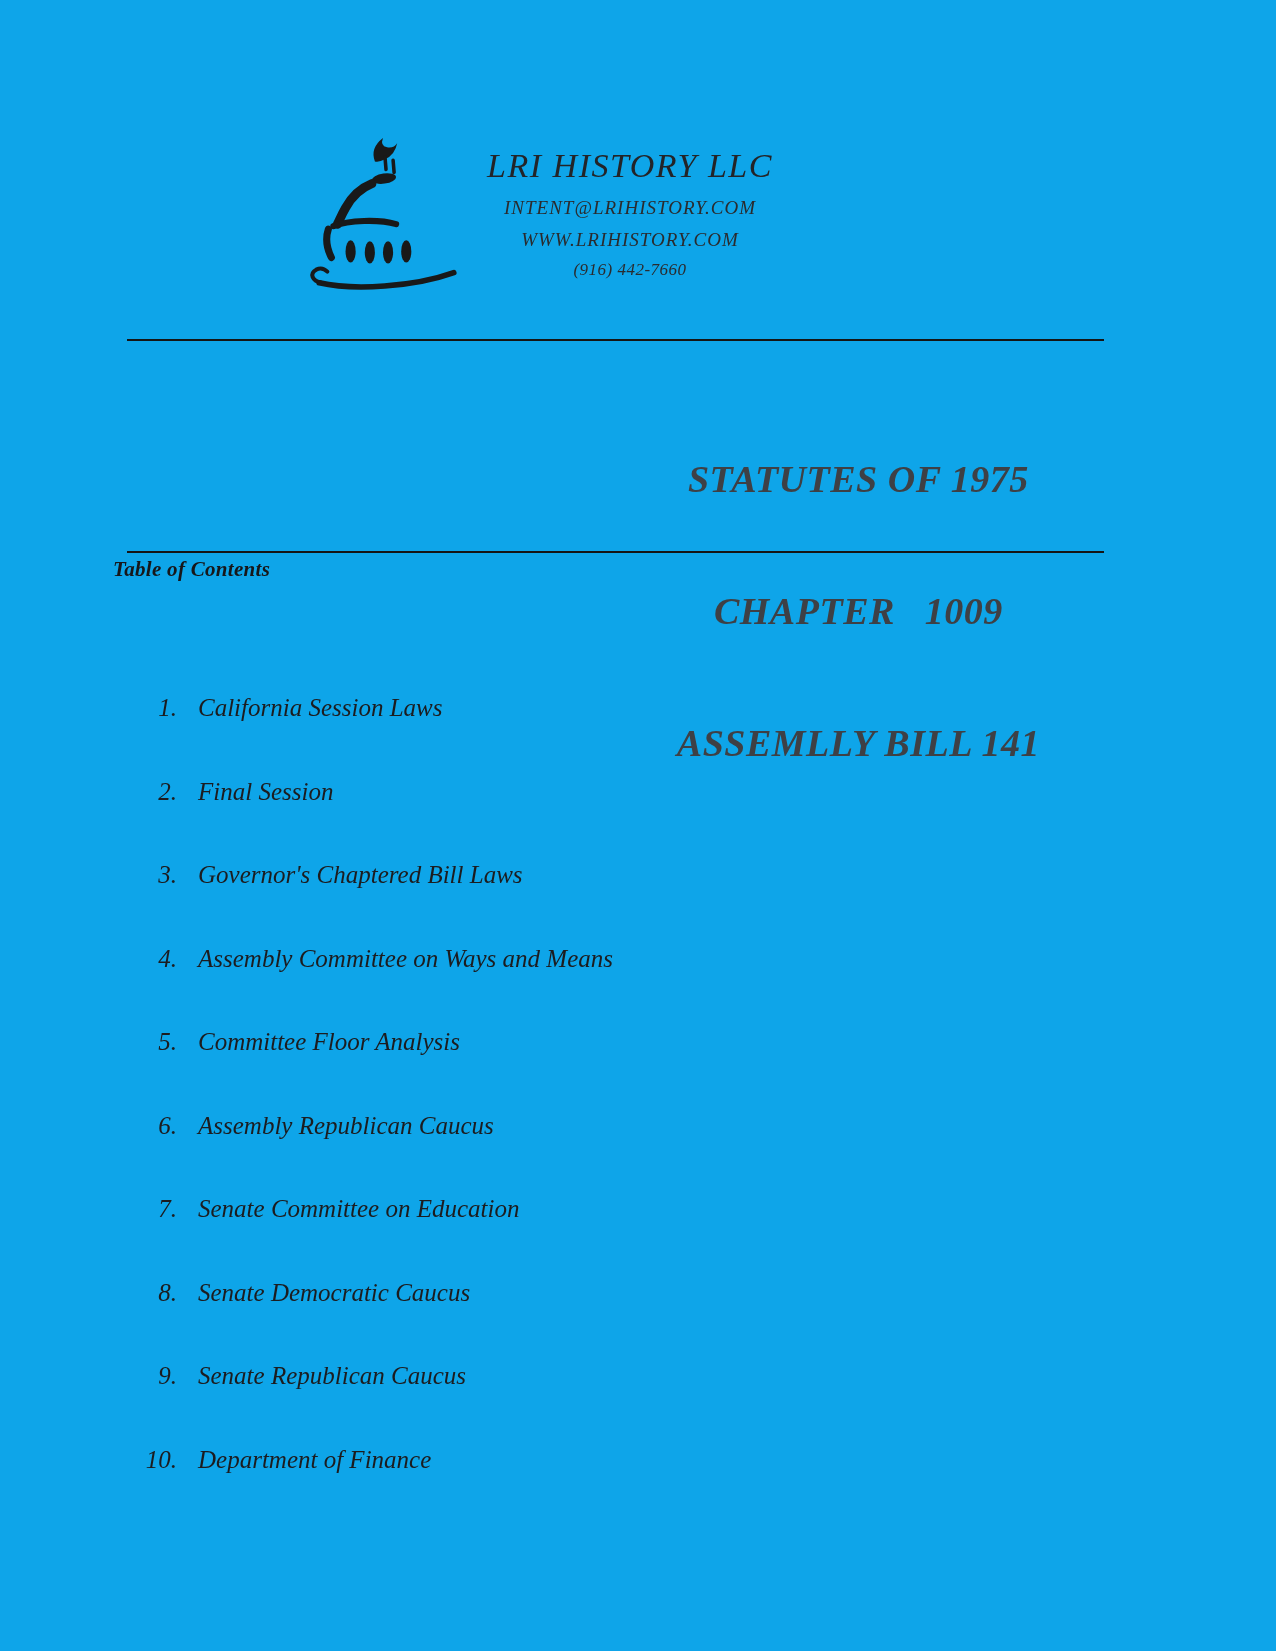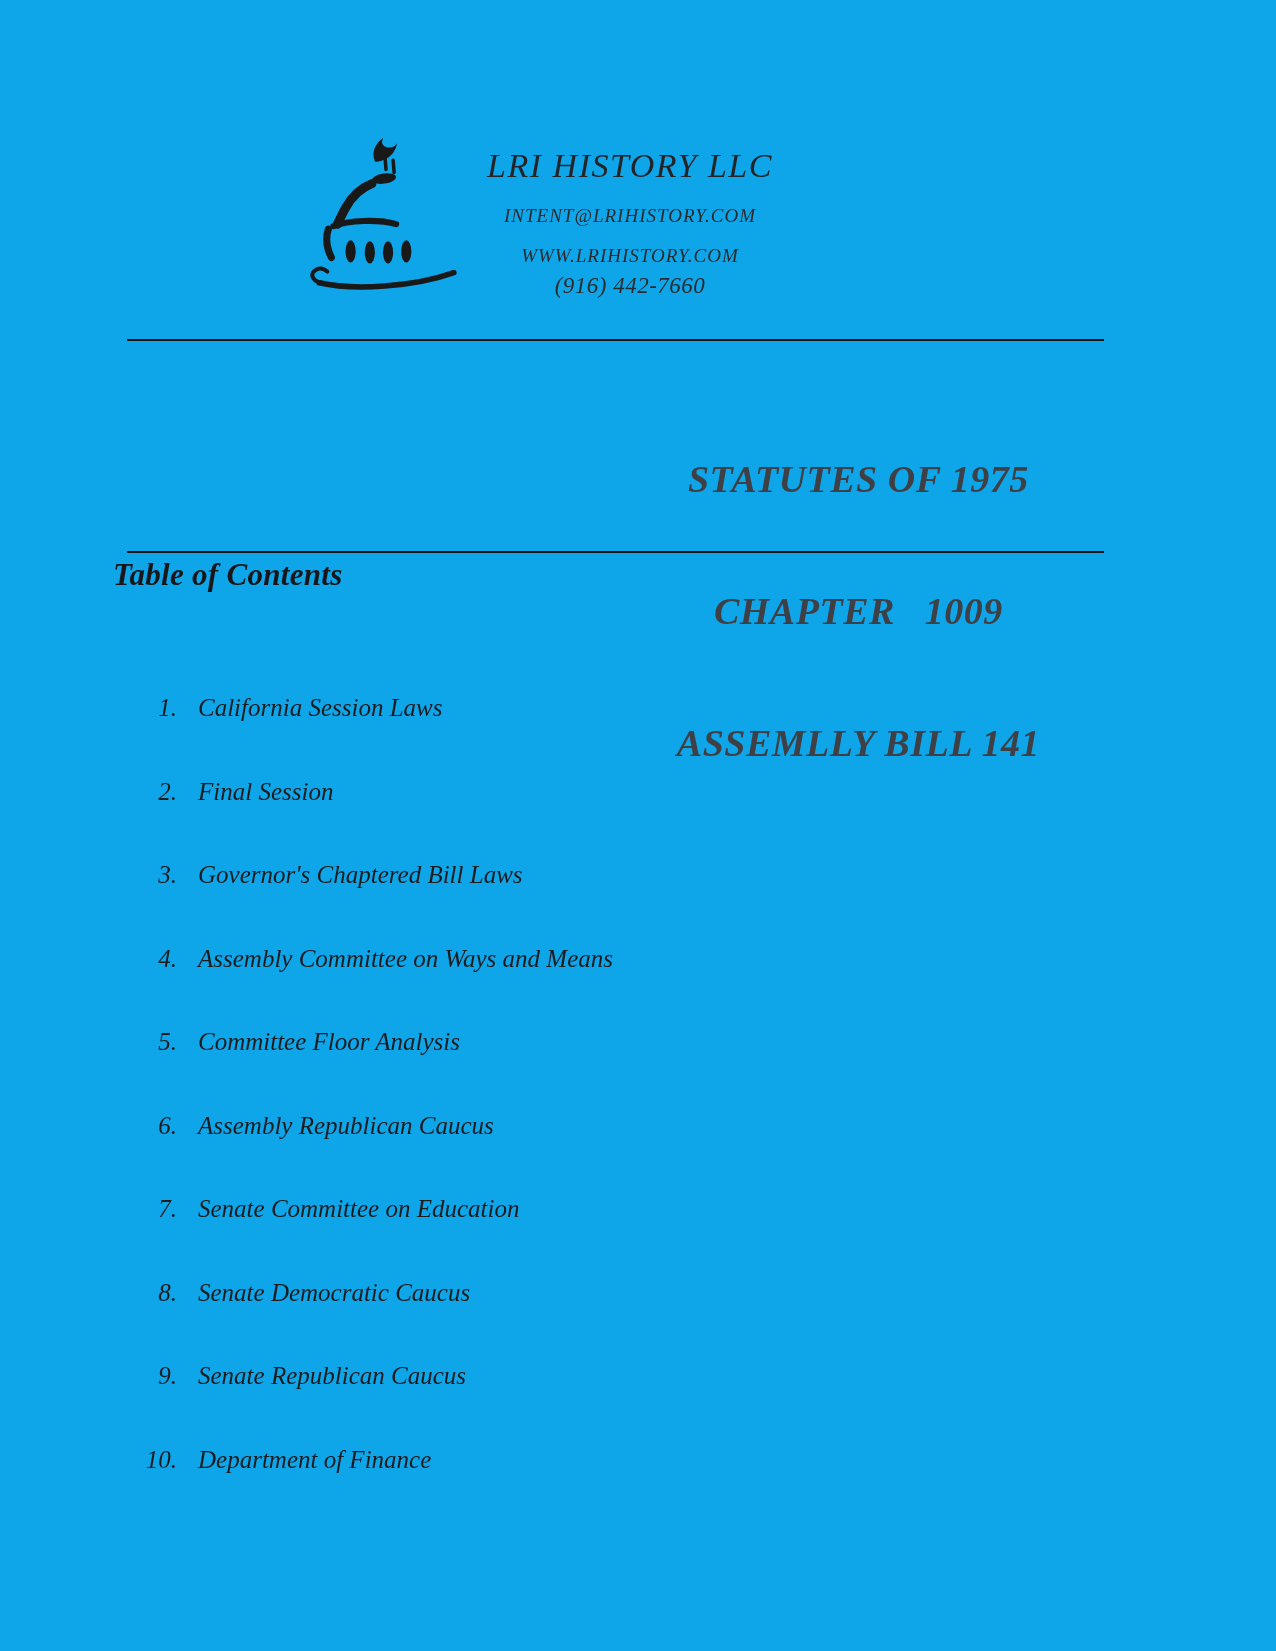--- a/index.html
+++ b/index.html
@@ -32,25 +32,25 @@
   .company {
     font-size: 34px;
     letter-spacing: 1.5px;
     color: #232428;
     line-height: 40px;
   }
   .contact {
     font-size: 19px;
     letter-spacing: 1px;
     color: #2a2b2e;
-    margin-top: 19px;
+    margin-top: 11px;
     line-height: 21px;
   }
   .phone {
-    font-size: 23px;
+    font-size: 17px;
     letter-spacing: 0.5px;
     color: #2a2b2e;
     margin-top: 10px;
     line-height: 19px;
   }
 
   
   .rule {
     position: absolute;
     left: 127px;
@@ -74,21 +74,21 @@
     white-space: pre;
     letter-spacing: 0.5px;
   }
 
   
   .toc-heading {
     position: absolute;
     left: 113px;
     top: 557px;
     margin: 0;
-    font-size: 31px;
+    font-size: 21px;
     font-weight: bold;
     color: #17171a;
     letter-spacing: 0.3px;
   }
   .toc-list {
     position: absolute;
     left: 127px;
     top: 659px;
     margin: 0;
     padding: 0;

